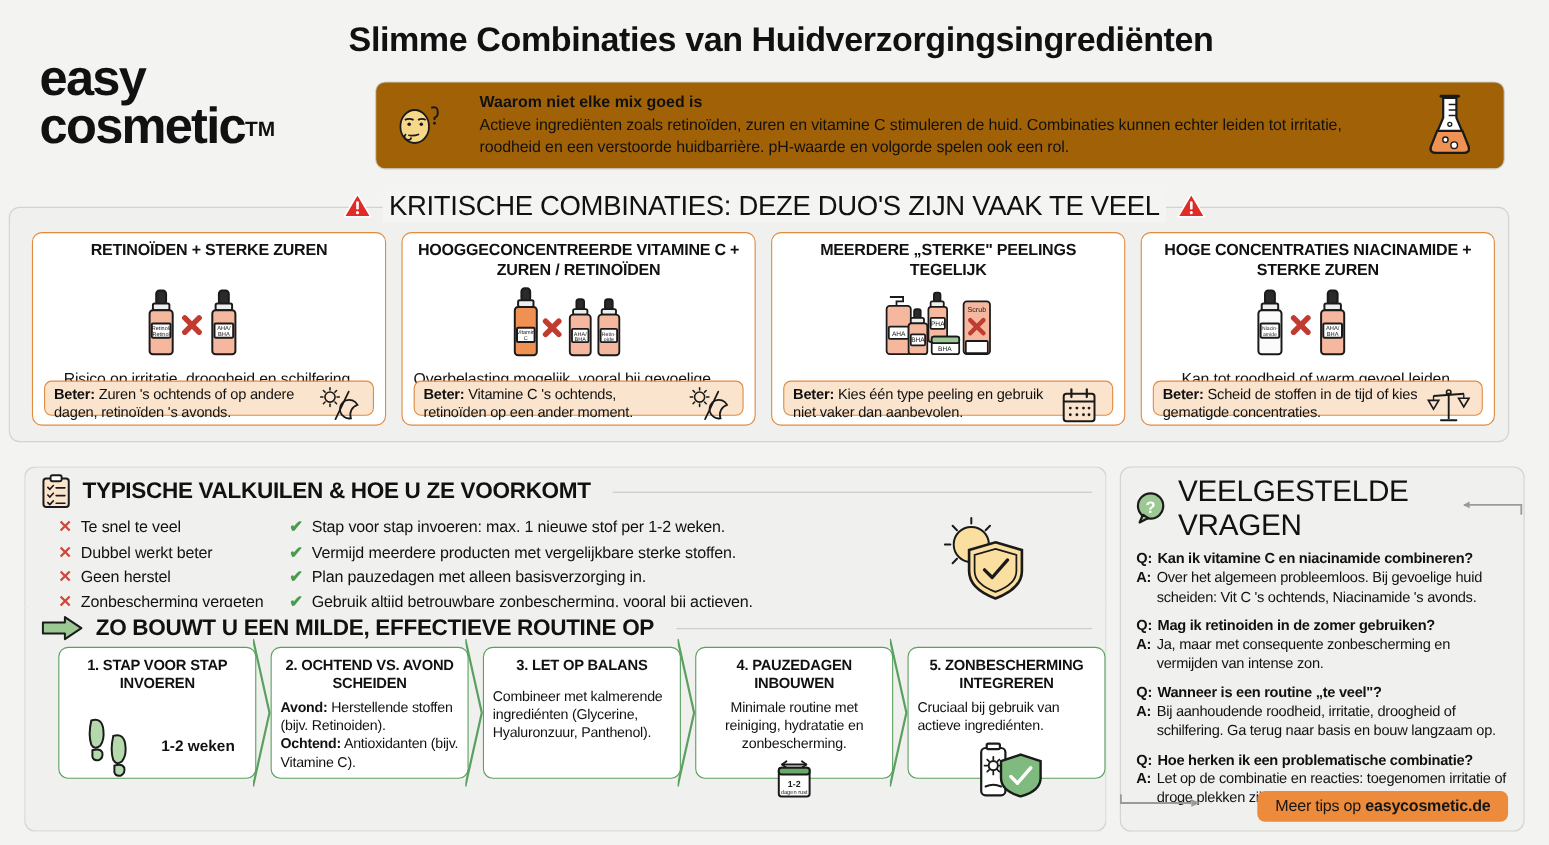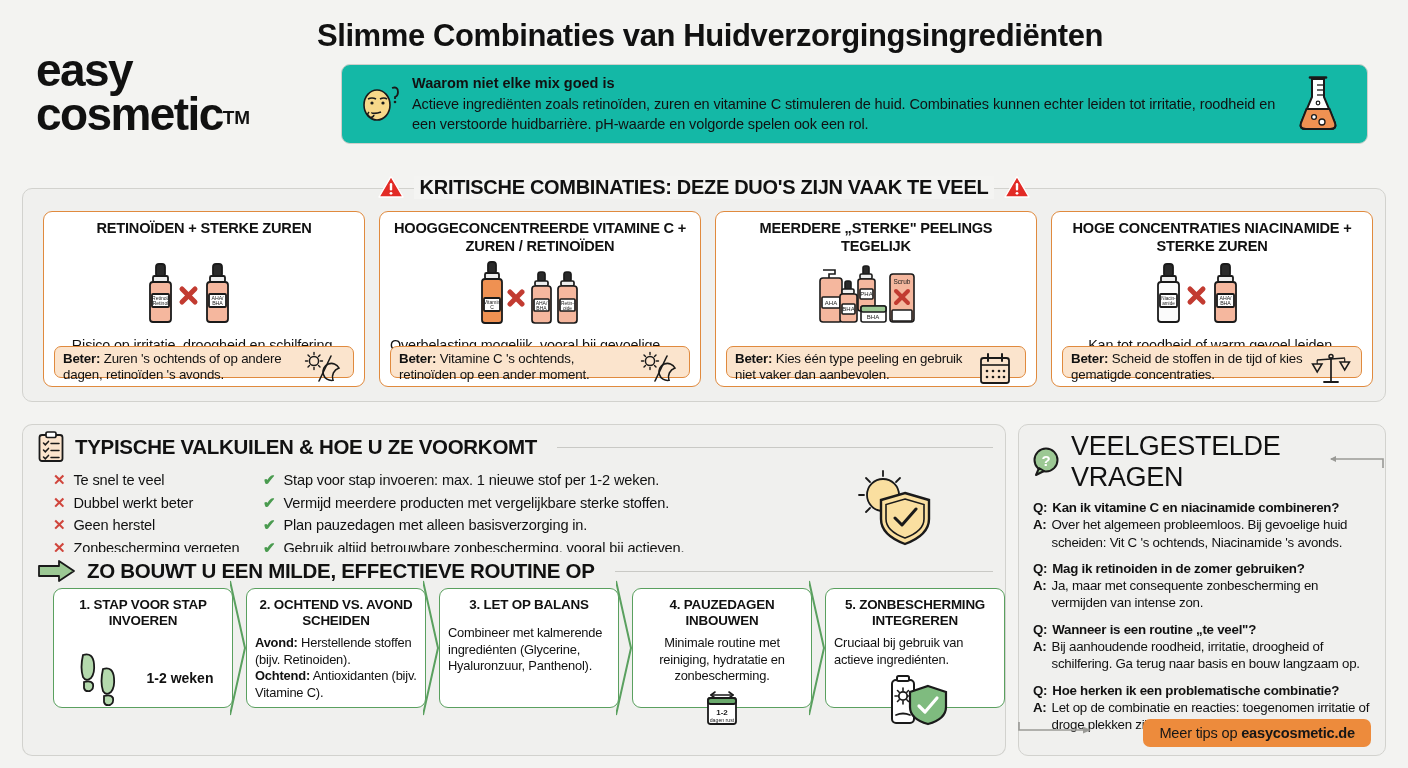--- a/index.html
+++ b/index.html
@@ -18,42 +18,42 @@
   .logo-l1 { font-size: 46px; font-weight: 800; letter-spacing: -1.6px; line-height: 0.96; }
   .logo-l2 { font-size: 46px; font-weight: 800; letter-spacing: -1.6px; line-height: 0.96; position: relative; display: inline-block; }
   .logo-tm { font-size: 19px; font-weight: 700; vertical-align: super; letter-spacing: 0; }
 
   .main-title {
     position: absolute; left: 290px; top: 18px; width: 840px;
     text-align: center; font-size: 31px; font-weight: 700; letter-spacing: -0.4px;
   }
 
   .intro-box {
-    position: absolute; left: 341px; top: 64px; width: 1027px; height: 80px;
-    background: #14b8a6; border: 1px solid #cfcfcb; border-radius: 9px;
-    display: flex; align-items: center; padding: 0 14px 0 10px;
+    position: absolute; left: 341px; top: 74px; width: 1027px; height: 80px;
+    background: #a16207; border: 1px solid #cfcfcb; border-radius: 9px;
+    display: flex; align-items: center; padding: 0 14px 0 10px; gap: 24px;
   }
   .intro-emoji { width: 56px; flex: 0 0 56px; display:flex; align-items:center; justify-content:center; }
   .intro-text { flex: 1 1 auto; padding-left: 4px; }
   .intro-head { font-size: 14.5px; font-weight: 700; line-height: 1.35; }
   .intro-body { font-size: 14.5px; line-height: 1.38; letter-spacing: -0.1px; }
   .intro-flask { width: 70px; flex: 0 0 70px; display:flex; align-items:center; justify-content:center; }
 
   
   .crit-wrap {
-    position: absolute; left: 22px; top: 188px; width: 1364px; height: 214px;
+    position: absolute; left: 8px; top: 188px; width: 1364px; height: 214px;
     background: #f0f0ee; border: 1px solid #d2d2ce; border-radius: 10px;
   }
   .crit-band {
     position: absolute; left: 22px; top: 172px; width: 1364px; height: 30px;
     display: flex; align-items: center; justify-content: center; gap: 10px;
     pointer-events: none;
   }
   .crit-band .band-title {
-    font-size: 20px; font-weight: 700; letter-spacing: -0.3px;
+    font-size: 25px; font-weight: 400; letter-spacing: -0.3px;
     background: linear-gradient(to bottom,#f4f4f2,#f4f4f2); padding: 0 6px; white-space: nowrap;
   }
   .crit-cards { position: absolute; left: 20px; top: 22px; display: flex; gap: 14px; }
   .crit-card {
     width: 322px; height: 176px;
     background: #fff; border: 1.6px solid #e08a3e; border-radius: 9px;
     padding: 8px 10px 0; position: relative;
   }
   .crit-title {
     text-align: center; font-size: 14.6px; font-weight: 700; line-height: 1.22;

